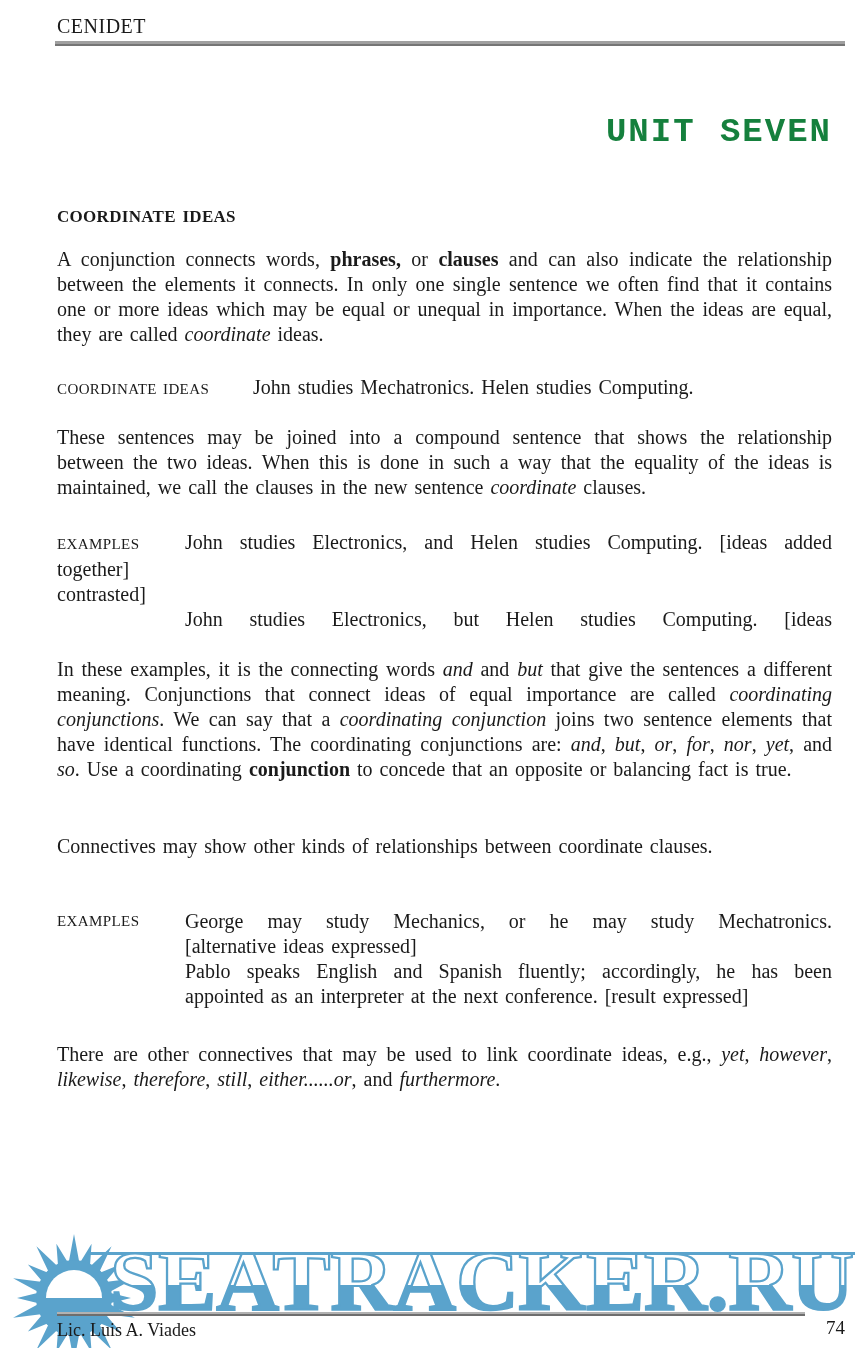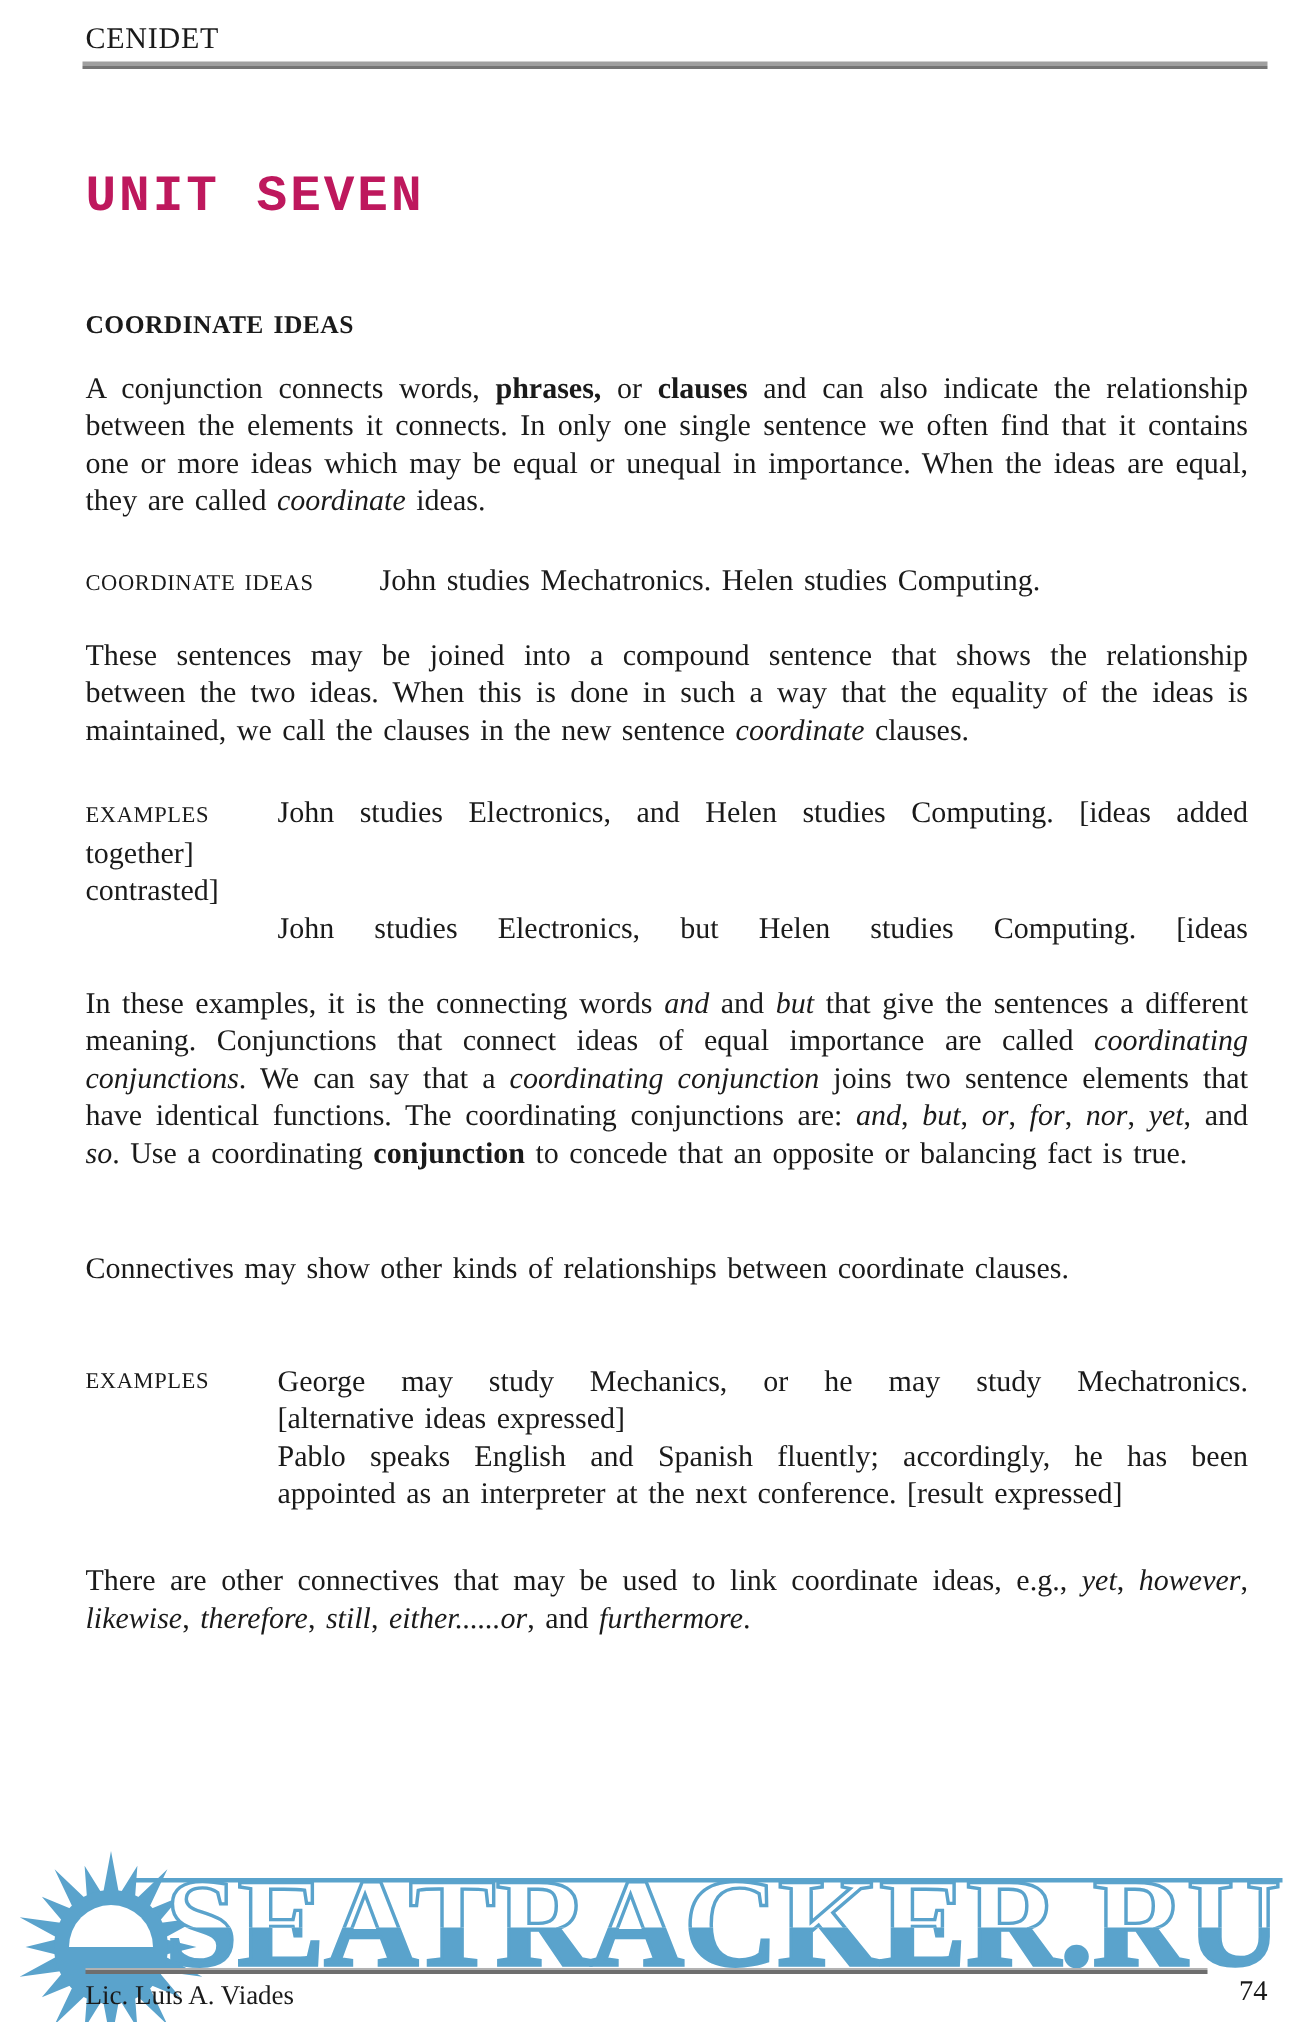--- a/index.html
+++ b/index.html
@@ -12,23 +12,23 @@
     color:#1a1a1a;
   }
   
   .content{
     position:absolute;left:57px;top:0;width:775px;z-index:2;
     font-size:20px;line-height:25px;word-spacing:2px;
   }
   .brand{margin-top:14px;font-size:20px;line-height:24px;letter-spacing:.5px;}
   .rule-header{margin-top:3px;margin-left:-2px;width:790px;height:5px;
     background:linear-gradient(to bottom,#a0a0a0 0 55%,#757575 55% 100%);}
-  .title{margin:66px 0 0;text-align:left;
+  .title{margin:66px 0 0;text-align:right;
     font-family:"Liberation Mono","DejaVu Sans Mono",monospace;
-    font-weight:bold;font-size:34px;line-height:40px;letter-spacing:2px;color:#be185d;}
+    font-weight:bold;font-size:34px;line-height:40px;letter-spacing:2px;color:#15803d;}
   .subtitle{margin-top:28px;text-align:center;font-weight:bold;
     font-size:21px;line-height:26px;white-space:pre-wrap;color:#0f0f0f;}
   .sec-heading{margin-top:54px;font-weight:bold;font-size:17px;line-height:22px;letter-spacing:.3px;}
   p{margin:0;}
   .body-p{text-align:justify;}
   .p-intro{margin-top:19px;}
   .coord-ex{margin-top:28px;}
   .p-compound{margin-top:23px;}
   .ex1{margin-top:30px;}
   .p-conj{margin-top:25px;}

